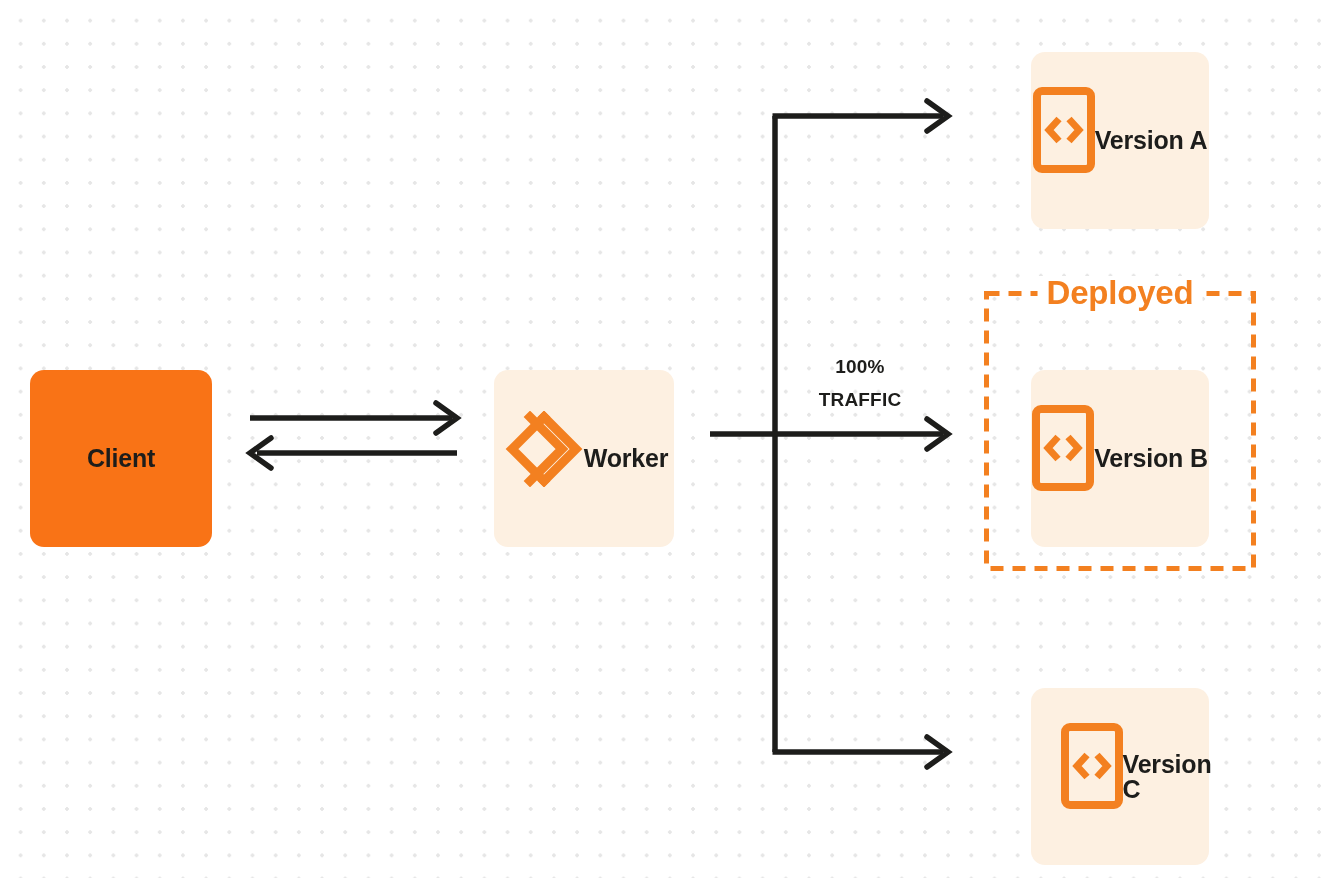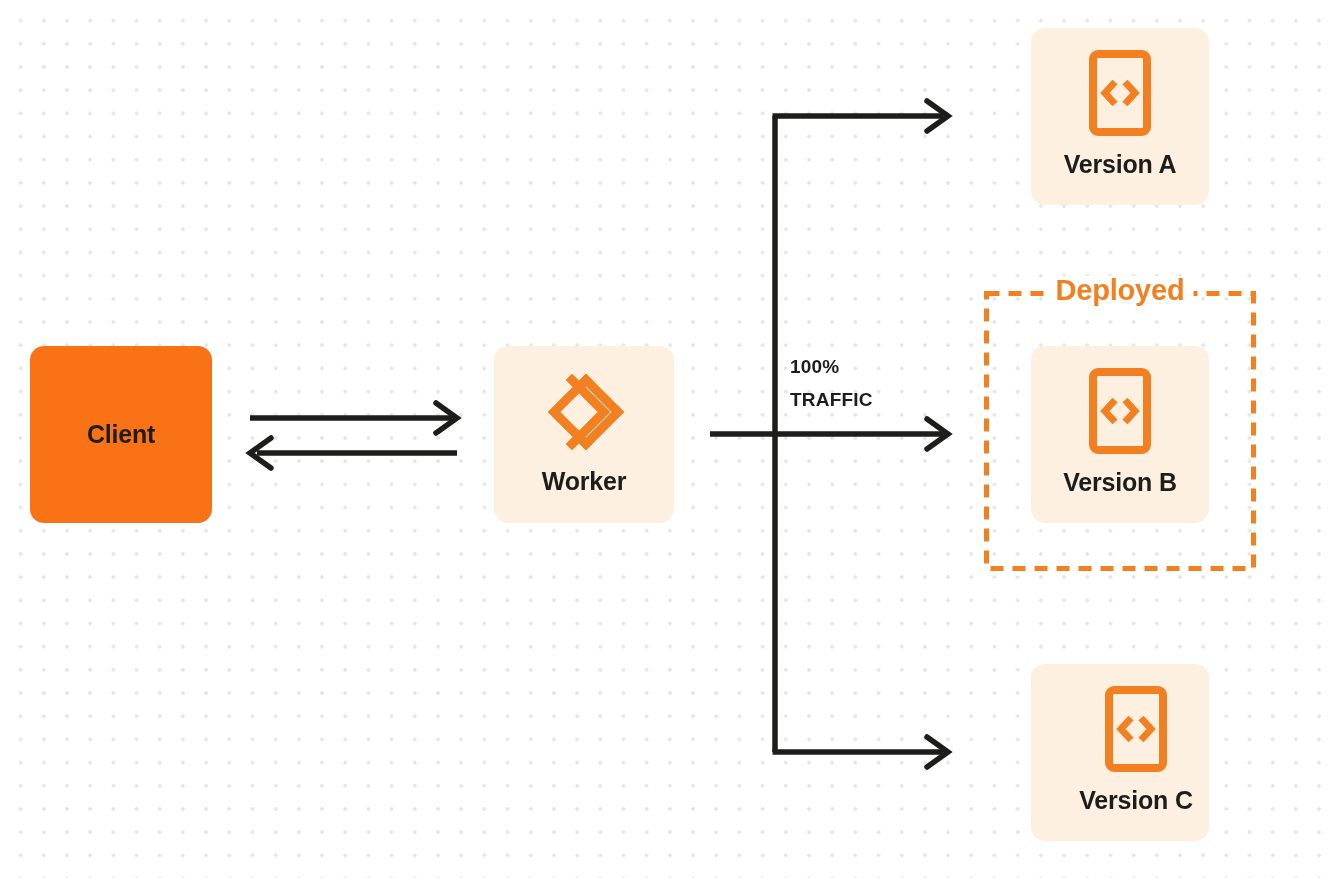--- a/index.html
+++ b/index.html
@@ -19,25 +19,26 @@
   }
   #canvas {
     position: absolute;
     inset: 0;
     width: 1338px;
     height: 878px;
   }
   .node {
     position: absolute;
     display: flex;
-    flex-direction: column;
+    flex-direction: row;
     align-items: center;
     justify-content: center;
     border-radius: 14px;
     box-sizing: border-box;
+    margin-top: 24px;
   }
   .node-label {
     font-size: 25px;
     font-weight: bold;
     color: #1d1d1b;
     letter-spacing: -0.2px;
     line-height: 1;
   }
   
   #client-node {
@@ -88,33 +89,34 @@
     box-sizing: border-box;
     pointer-events: none;
   }
   #deployed-label {
     position: absolute;
     left: 50%;
     top: -15px;
     transform: translateX(-50%);
     background: #ffffff;
     padding: 0 9px;
-    font-size: 29px;
+    font-size: 33px;
     font-weight: bold;
     color: #f38020;
     line-height: 1;
     white-space: nowrap;
     letter-spacing: -0.2px;
   }
   
   #traffic-label {
     position: absolute;
     left: 790px;
     top: 350px;
     width: 140px;
+    text-align: center;
     font-size: 19px;
     font-weight: bold;
     color: #1d1d1b;
     line-height: 1.75;
     letter-spacing: 0.2px;
   }
   #traffic-label div { white-space: nowrap; }
 </style>
 </head>
 <body>

